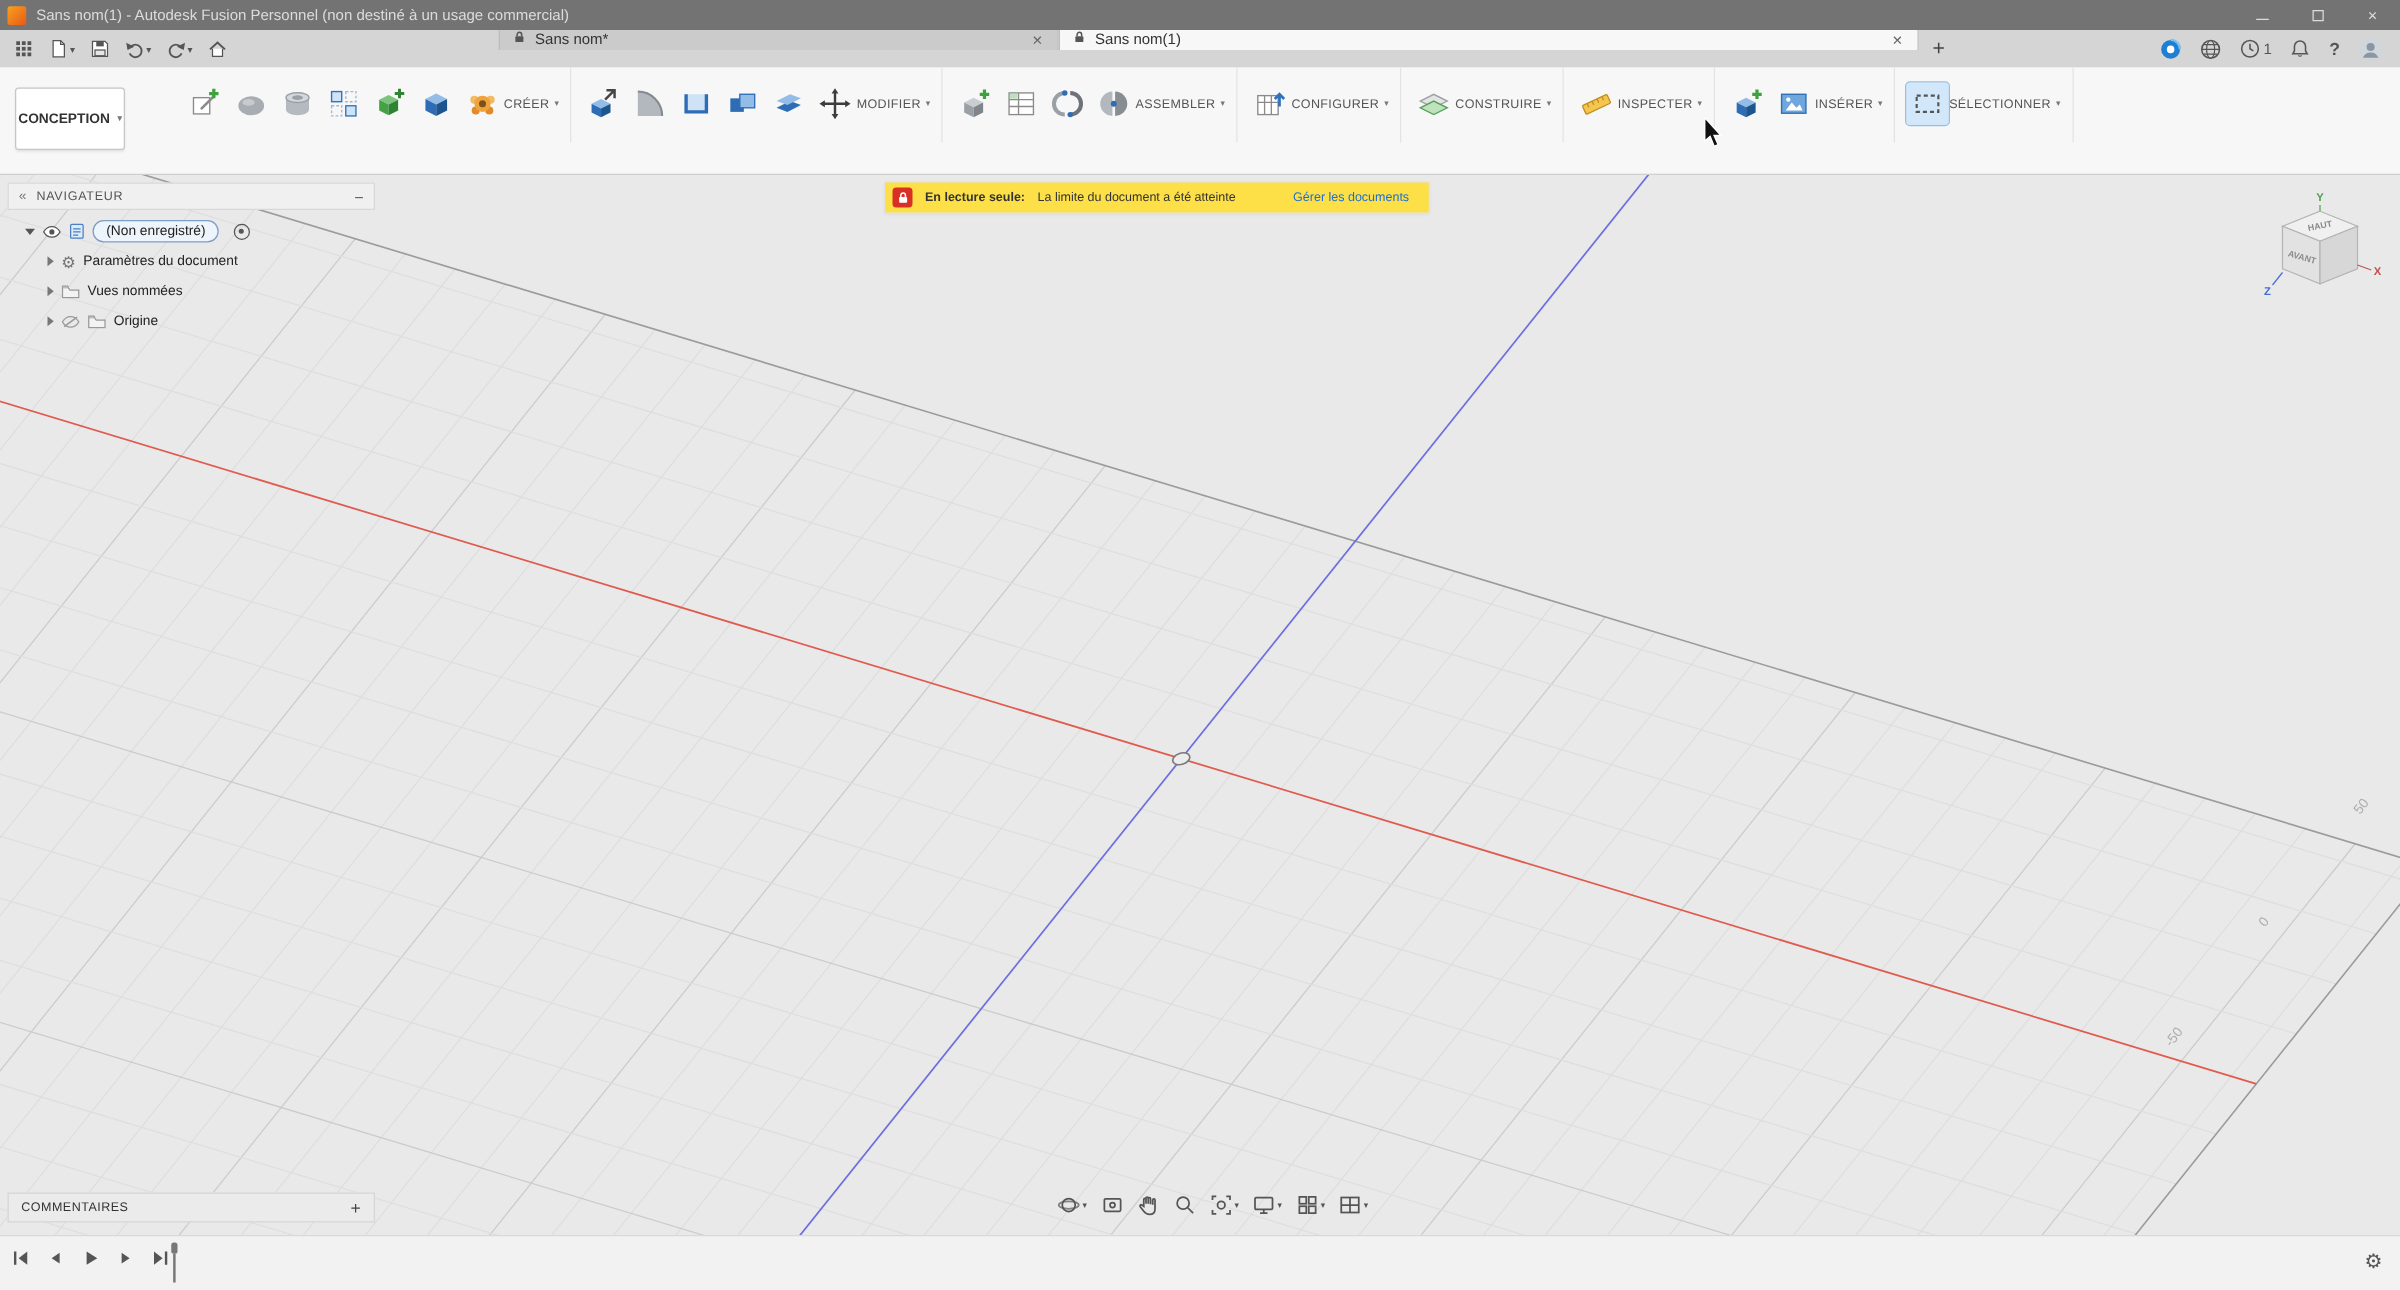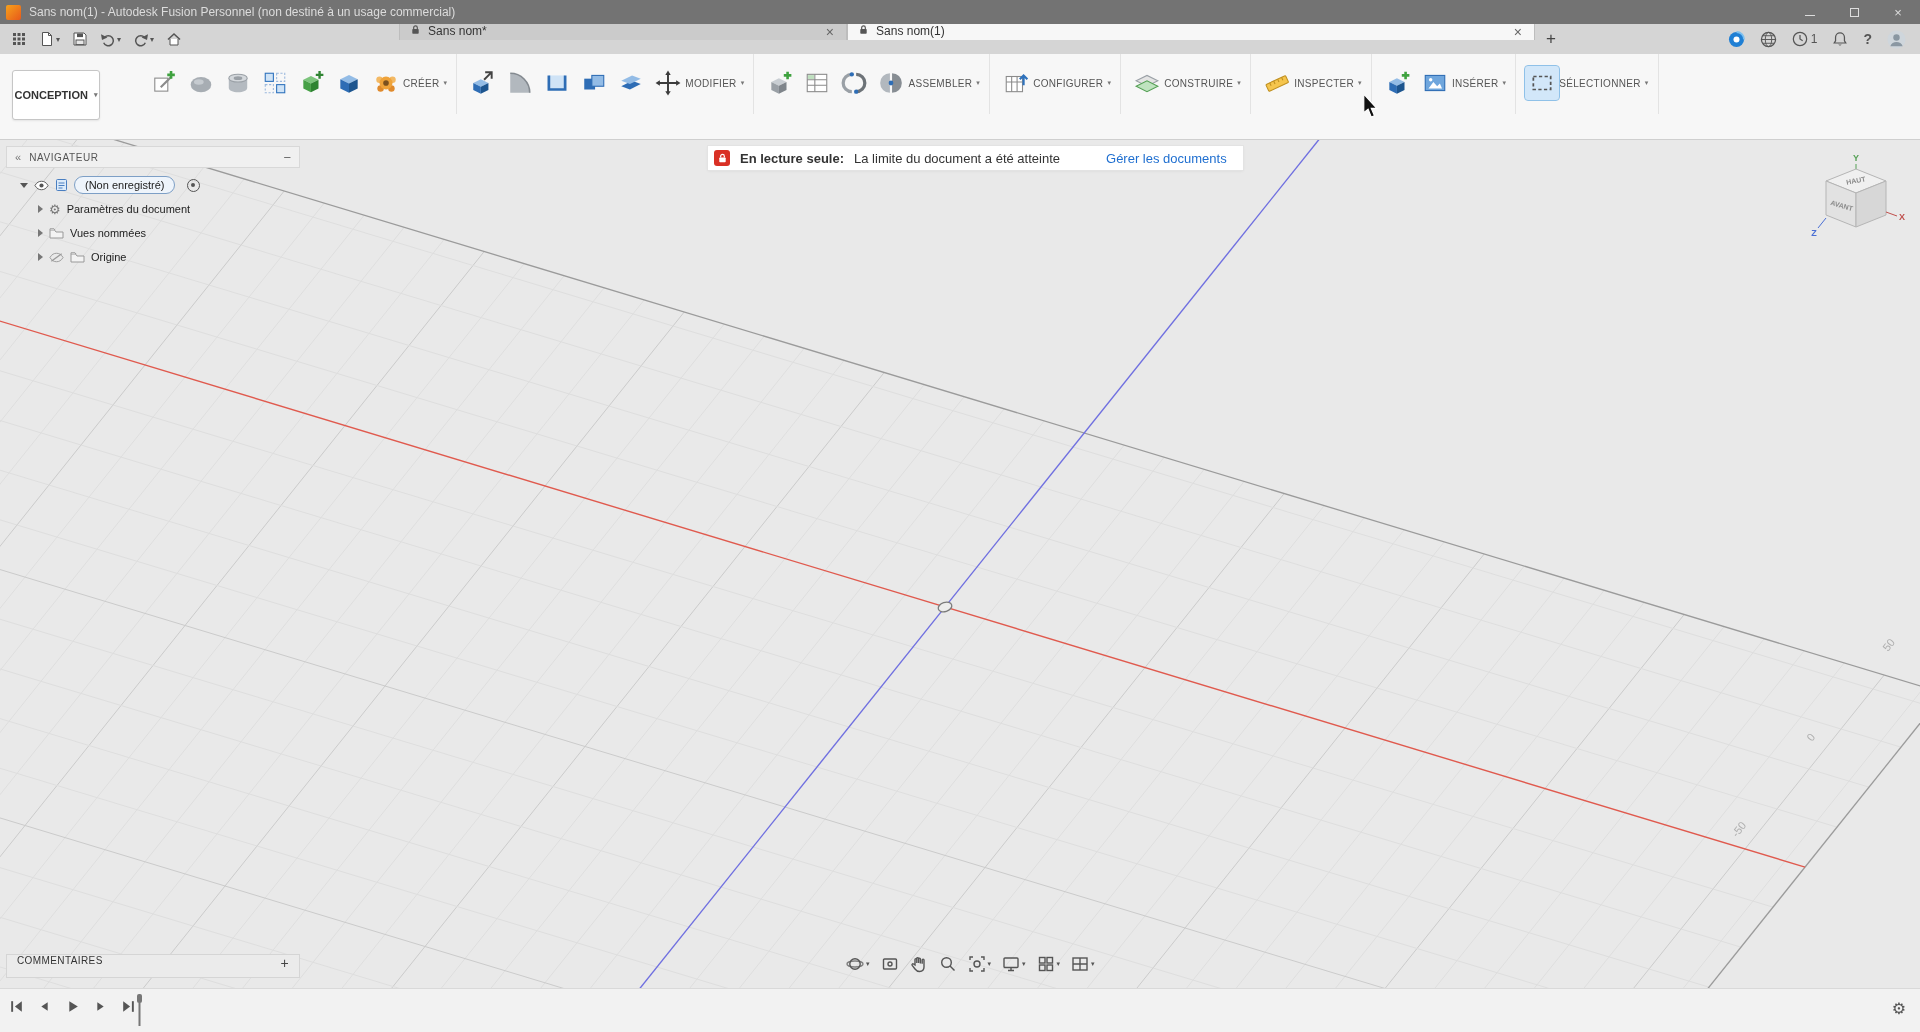--- a/index.html
+++ b/index.html
@@ -54,21 +54,21 @@
   .gx{stroke:#e05a4e;stroke-width:1.4;}
   .gz{stroke:#6f6fe0;stroke-width:1.4;}
   .glabel{fill:#aeaeae;font-size:11px;}
 
   
   .viewcube{position:absolute;left:1804px;top:152px;width:104px;height:104px;z-index:3;}
   .vc-face{font-size:7px;fill:#8a8a8a;font-weight:bold;}
   .vc-axis{font-size:9px;font-weight:bold;}
 
   
-  .banner{position:absolute;left:708px;top:146px;height:24px;background:#ffffff;display:flex;align-items:center;gap:10px;padding:0 16px 0 6px;box-shadow:0 0 0 1px #e3e3e3,0 1px 3px rgba(0,0,0,.08);font-size:13px;color:#333;z-index:4;}
+  .banner{position:absolute;left:708px;top:146px;height:24px;background:#fde047;display:flex;align-items:center;gap:10px;padding:0 16px 0 6px;box-shadow:0 0 0 1px #e3e3e3,0 1px 3px rgba(0,0,0,.08);font-size:10px;color:#333;z-index:4;}
   .banner-icon{width:16px;height:16px;border-radius:3px;background:#d93025;display:flex;align-items:center;justify-content:center;}
   .banner-strong{font-weight:bold;}
   .banner-link{color:#1f6fd0;margin-left:36px;}
 
   
   .navigator{position:absolute;left:6px;top:146px;width:294px;z-index:4;font-size:11px;color:#222;}
   .nav-header{height:22px;background:#f0f0f0;border:1px solid #d8d8d8;display:flex;align-items:center;padding:0 8px;gap:8px;color:#666;}
   .nav-collapse{font-size:11px;color:#777;}
   .nav-title{font-size:10px;letter-spacing:.6px;flex:1;color:#555;}
   .nav-min{font-size:13px;color:#666;}
@@ -77,21 +77,21 @@
   .ind1{padding-left:14px;text-align:center;}
   .ind2{padding-left:32px;}
   .chev-down{width:0;height:0;border-left:4px solid transparent;border-right:4px solid transparent;border-top:5px solid #555;}
   .chev-right{width:0;height:0;border-top:4px solid transparent;border-bottom:4px solid transparent;border-left:5px solid #777;}
   .sel-pill{border:1px solid #7d9fc6;background:rgba(238,244,252,.92);border-radius:10px;padding:2px 10px;}
   .target{width:13px;height:13px;border:1.5px solid #555;border-radius:50%;position:relative;margin-left:6px;}
   .target::after{content:"";position:absolute;left:3px;top:3px;width:4px;height:4px;border-radius:50%;background:#555;}
   .gear-glyph{font-size:13px;color:#777;line-height:1;}
 
   
-  .comments{position:absolute;left:6px;top:954px;width:294px;height:24px;background:#ebebeb;border:1px solid #d5d5d5;display:flex;align-items:flex-start;justify-content:space-between;padding:0 10px;font-size:10px;letter-spacing:.4px;color:#333;z-index:4;}
+  .comments{position:absolute;left:6px;top:954px;width:294px;height:24px;background:#ebebeb;border:1px solid #d5d5d5;display:flex;align-items:center;justify-content:space-between;padding:0 10px;font-size:10px;letter-spacing:.4px;color:#333;z-index:4;}
   .plus-glyph{font-size:14px;color:#444;}
 
   
   .view-toolbar{position:absolute;left:846px;top:955px;display:flex;align-items:center;gap:11px;color:#555;z-index:4;}
   .vt-btn{display:flex;align-items:center;gap:2px;}
   .vt-btn svg{width:18px;height:18px;stroke:#555;fill:none;stroke-width:1.4;}
   .vcaret{font-size:7px;color:#555;}
 
   
   .timeline{position:absolute;left:0;right:0;bottom:0;height:44px;background:#f2f2f2;border-top:1px solid #d9d9d9;z-index:5;}

